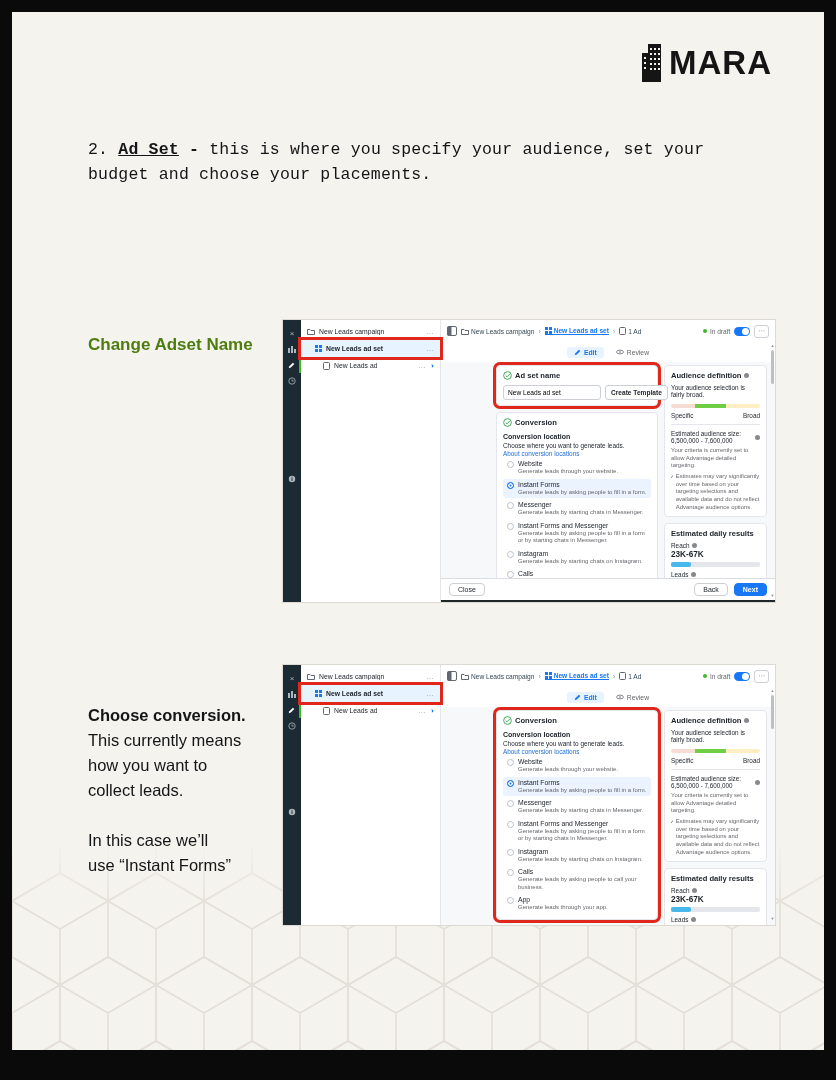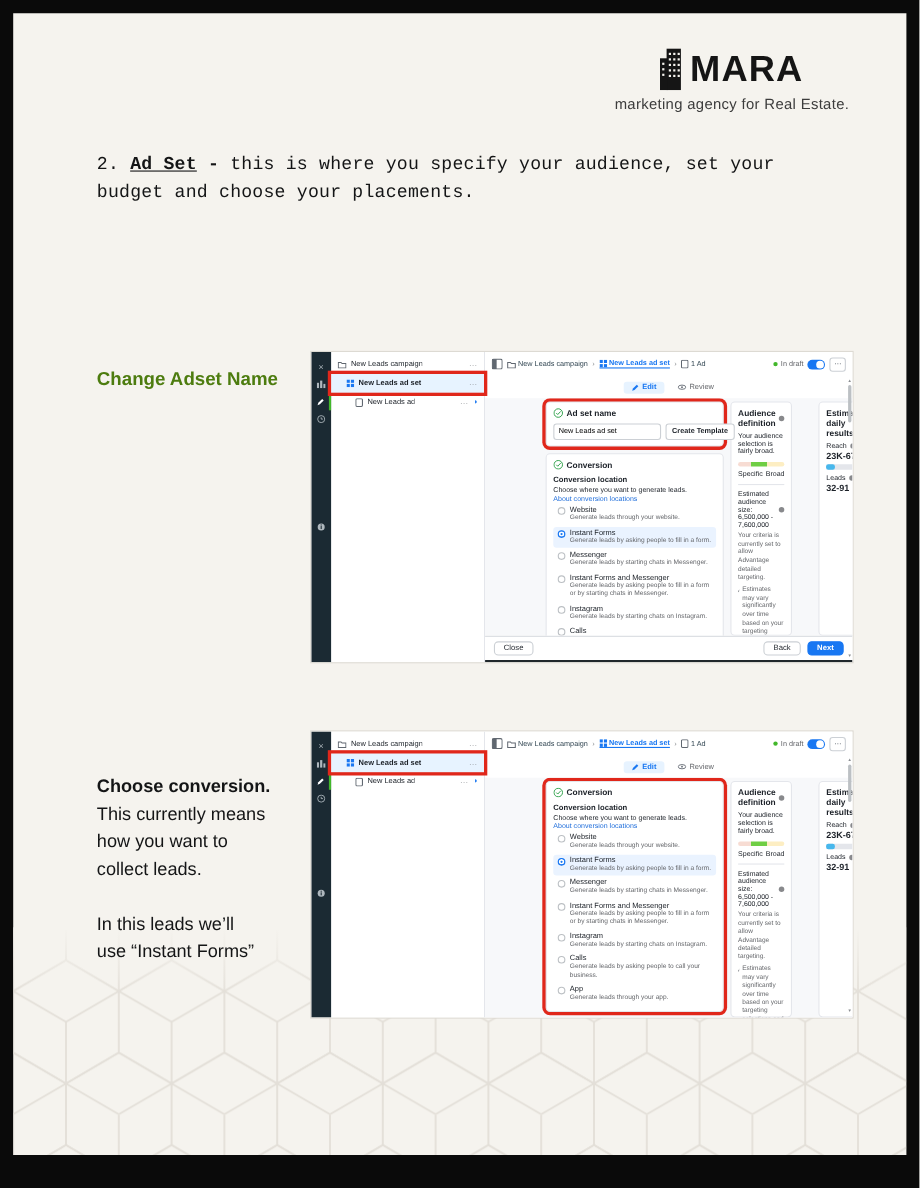--- a/index.html
+++ b/index.html
@@ -56,21 +56,21 @@
   .gdot{width:4px;height:4px;border-radius:50%;background:#42b72a;}
   .toggle{width:16px;height:9px;border-radius:5px;background:#1877f2;position:relative;flex:none;}
   .toggle::after{content:"";position:absolute;right:1px;top:1px;width:7px;height:7px;border-radius:50%;background:#fff;}
   .morebox{border:1px solid #ccd0d5;border-radius:3px;padding:0 3px;height:11px;display:flex;align-items:center;color:#606770;background:#fff;}
   .editrow{height:20px;display:flex;align-items:center;justify-content:center;gap:12px;flex:none;}
   .editpill{display:flex;align-items:center;gap:3px;background:#e7f3ff;border-radius:3px;
     padding:2px 7px;color:#1877f2;font-weight:700;font-size:6.8px;}
   .reviewbtn{display:flex;align-items:center;gap:3px;color:#65676b;font-size:6.8px;}
   .sbody{flex:1;display:flex;gap:6px;padding:3px 8px 0 7px;background:#f7f8fa;overflow:hidden;}
   .col-left{width:162px;display:flex;flex-direction:column;gap:6px;flex:none;margin-left:48px;}
-  .col-right{flex:1;display:flex;flex-direction:row;gap:24px;min-width:0;}
+  .col-right{flex:1;display:flex;flex-direction:column;gap:6px;min-width:0;}
   .card{background:#fff;border:1px solid #e4e6eb;border-radius:4px;padding:5px 6px;box-sizing:border-box;}
   .red-box{box-shadow:0 0 0 3px #e0271b;z-index:2;}
   .card-title{display:flex;align-items:center;gap:3px;font-weight:700;font-size:7.6px;color:#1c2128;}
   .input-row{display:flex;gap:4px;margin-top:5px;align-items:center;}
   .tinput{flex:1;border:1px solid #ccd0d5;border-radius:3px;height:13px;display:flex;
     align-items:center;padding:0 4px;font-size:6.6px;background:#fff;}
   .tbtn{border:1px solid #ccd0d5;border-radius:3px;height:13px;padding:0 5px;display:flex;
     align-items:center;font-size:6.6px;font-weight:600;background:#fff;white-space:nowrap;}
   .sub{font-weight:700;font-size:7px;margin-top:6px;}
   .desc{font-size:6.4px;margin-top:2px;color:#1c2128;}
@@ -146,21 +146,20 @@
           <rect x="8" y="24" width="2" height="2"></rect>
             <rect x="12" y="24" width="2" height="2"></rect>
             <rect x="16" y="24" width="2" height="2"></rect>
           <rect x="2" y="13" width="2" height="2"></rect>
             <rect x="2" y="18" width="2" height="2"></rect>
             <rect x="2" y="23" width="2" height="2"></rect>
         </g>
       </svg>
       <span class="logo-mara">MARA</span>
     </div>
-    <div class="logo-tag">marketing agency for Real Estate.</div>
   </div>
 
   <div class="para" style="top:125px;"><span>2. </span><span class="bold-underline">Ad Set</span><span class="bold"> - </span><span>this is where you specify your audience, set your budget and choose your placements.</span></div>
 
   <div class="sec-head" style="top:323px;">Change Adset Name</div>
 
   <div class="shot shot1">
     <div class="rail">
       <div class="rail-ic">×</div>
       <div class="rail-ic">
@@ -385,21 +384,21 @@
       </div>
     </div>
   </div>
 
   <div class="sec2" style="top:677px;">
     <div class="h">Choose conversion.</div>
     <div>This currently means</div>
     <div>how you want to</div>
     <div>collect leads.</div>
     <div class="gap-line"></div>
-    <div>In this leads we’ll</div>
+    <div>In this case we’ll</div>
     <div>use “Instant Forms”</div>
   </div>
 
   <div class="shot shot2">
     <div class="rail">
       <div class="rail-ic">×</div>
       <div class="rail-ic">
         <svg width="8" height="8">
             <rect y="3" width="2" height="5" fill="#aeb7bd"></rect>
             <rect x="3" y="1" width="2" height="7" fill="#aeb7bd"></rect>

